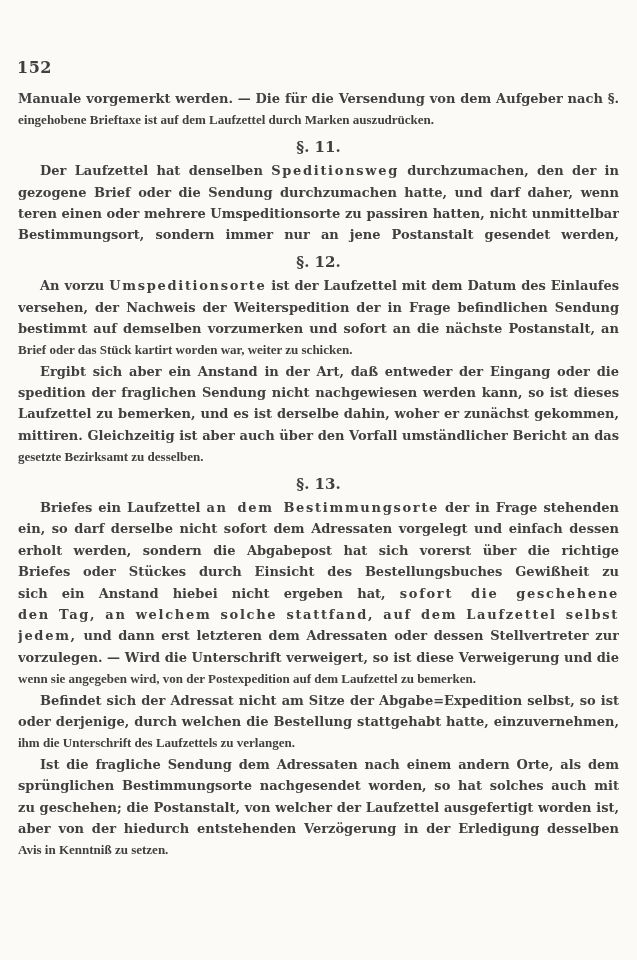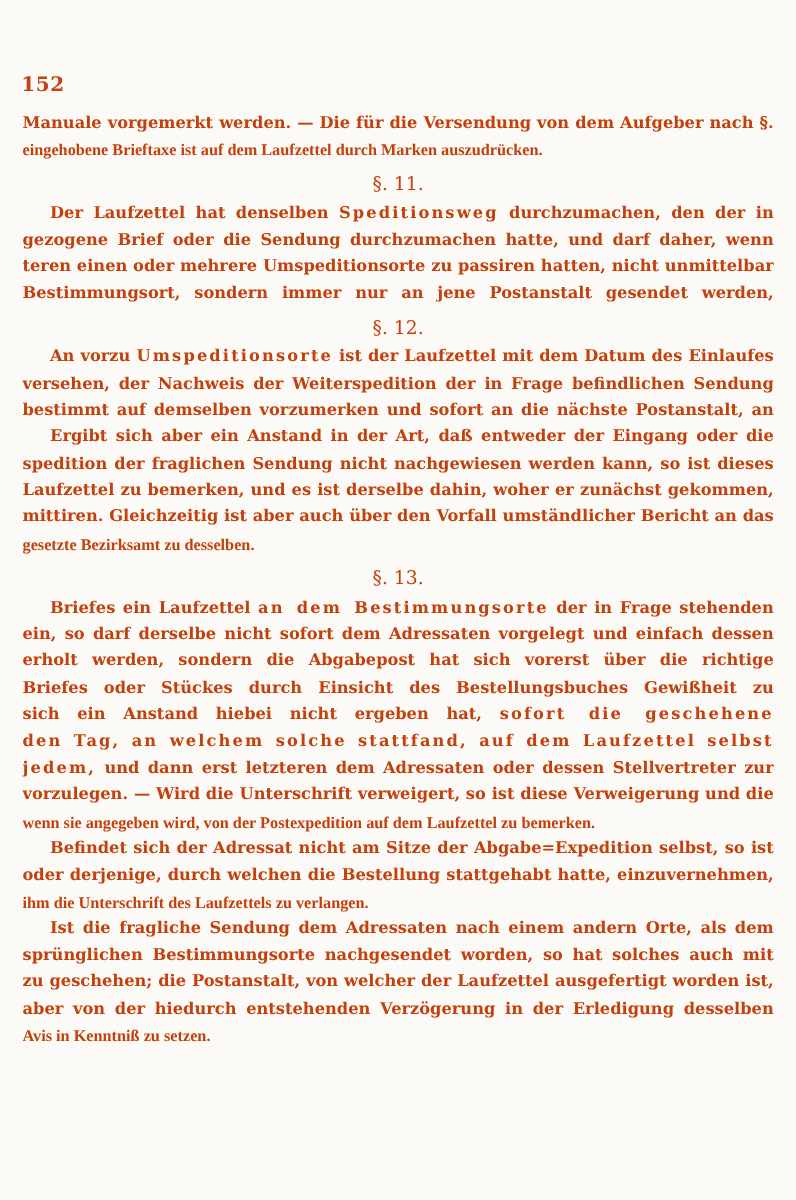--- a/index.html
+++ b/index.html
@@ -5,21 +5,21 @@
   html, body { margin: 0; padding: 0; }
   body {
     width: 637px; height: 960px;
     background: #f4f3f0;
     font-family: "DejaVu Serif", serif;
   }
   .page {
     position: relative;
     width: 637px; height: 960px;
     background: #fbfaf7;
-    color: #c2410c;
+    color: #404040;
     overflow: hidden;
   }
   .page-number {
     position: absolute;
     left: 17px; top: 58px;
     font-size: 16px;
     font-weight: 700;
     letter-spacing: 0.5px;
   }
   .text-block {
@@ -36,21 +36,21 @@
     text-align: justify;
     text-align-last: justify;
     overflow: hidden;
     white-space: normal;
   }
   .line.lastline { text-align-last: left; font-family: Liberation Serif, serif; }
   .line.indent { padding-left: 22px; }
   .heading {
     text-align: center;
     font-size: 15px;
-    font-weight: 400;
+    font-weight: 700;
     line-height: 21.4px;
     height: 21.4px;
     margin-top: 6px;
     margin-bottom: 2px;
   }
   .sp { letter-spacing: 1.7px; word-spacing: 2px; }
 </style>
 </head>
 <body>
 
@@ -66,20 +66,21 @@
         <div class="line indent"><span>Der Laufzettel hat denselben </span><span class="sp">Speditionsweg</span><span> durchzumachen, den der in Nachfrage</span></div>
         <div class="line"><span>gezogene Brief oder die Sendung durchzumachen hatte, und darf daher, wenn diese letz=</span></div>
         <div class="line"><span>teren einen oder mehrere Umspeditionsorte zu passiren hatten, nicht unmittelbar an den</span></div>
         <div class="line"><span>Bestimmungsort, sondern immer nur an jene Postanstalt gesendet werden, welcher der</span></div>
       </div>
       <div class="heading">§. 12.</div>
       <div class="paragraph">
         <div class="line indent"><span>An vorzu </span><span class="sp">Umspeditionsorte</span><span> ist der Laufzettel mit dem Datum des Einlaufes zu</span></div>
         <div class="line"><span>versehen, der Nachweis der Weiterspedition der in Frage befindlichen Sendung kurz und</span></div>
         <div class="line"><span>bestimmt auf demselben vorzumerken und sofort an die nächste Postanstalt, an welche der</span></div>
+        <div class="line lastline"><span>Brief oder das Stück kartirt worden war, weiter zu schicken.</span></div>
       </div>
       <div class="paragraph">
         <div class="line indent"><span>Ergibt sich aber ein Anstand in der Art, daß entweder der Eingang oder die Weiter=</span></div>
         <div class="line"><span>spedition der fraglichen Sendung nicht nachgewiesen werden kann, so ist dieses auf dem</span></div>
         <div class="line"><span>Laufzettel zu bemerken, und es ist derselbe dahin, woher er zunächst gekommen, zu re=</span></div>
         <div class="line"><span>mittiren.  Gleichzeitig ist aber auch über den Vorfall umständlicher Bericht an das vor=</span></div>
         <div class="line lastline"><span>gesetzte Bezirksamt zu desselben.</span></div>
       </div>
       <div class="heading">§. 13.</div>
       <div class="paragraph">

